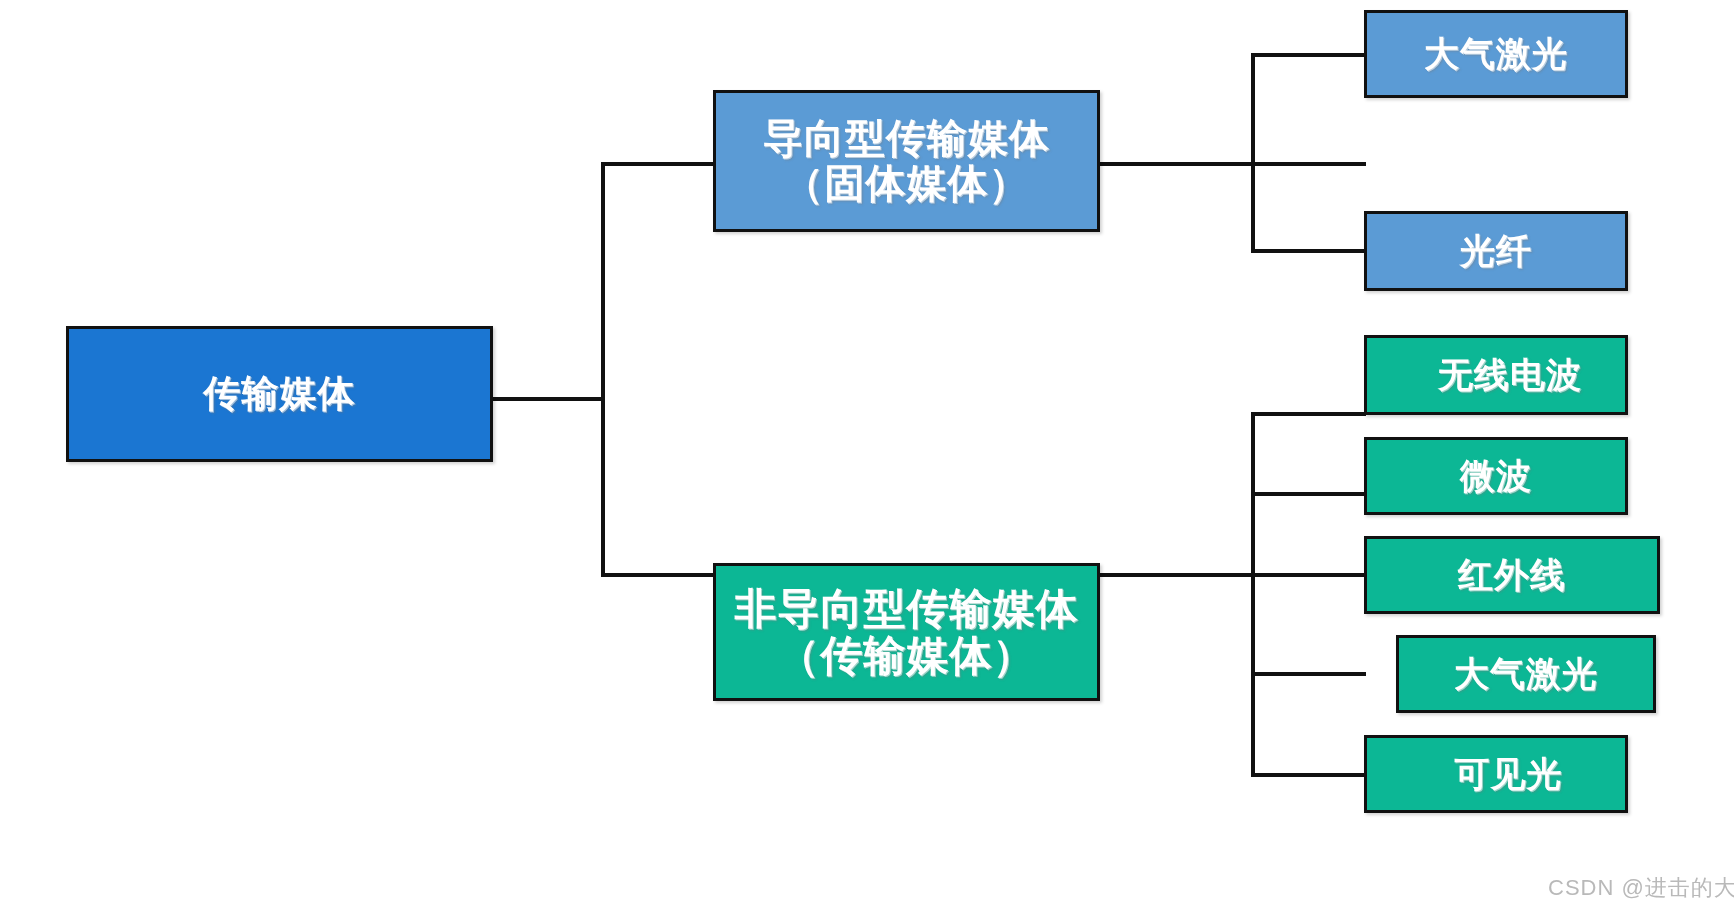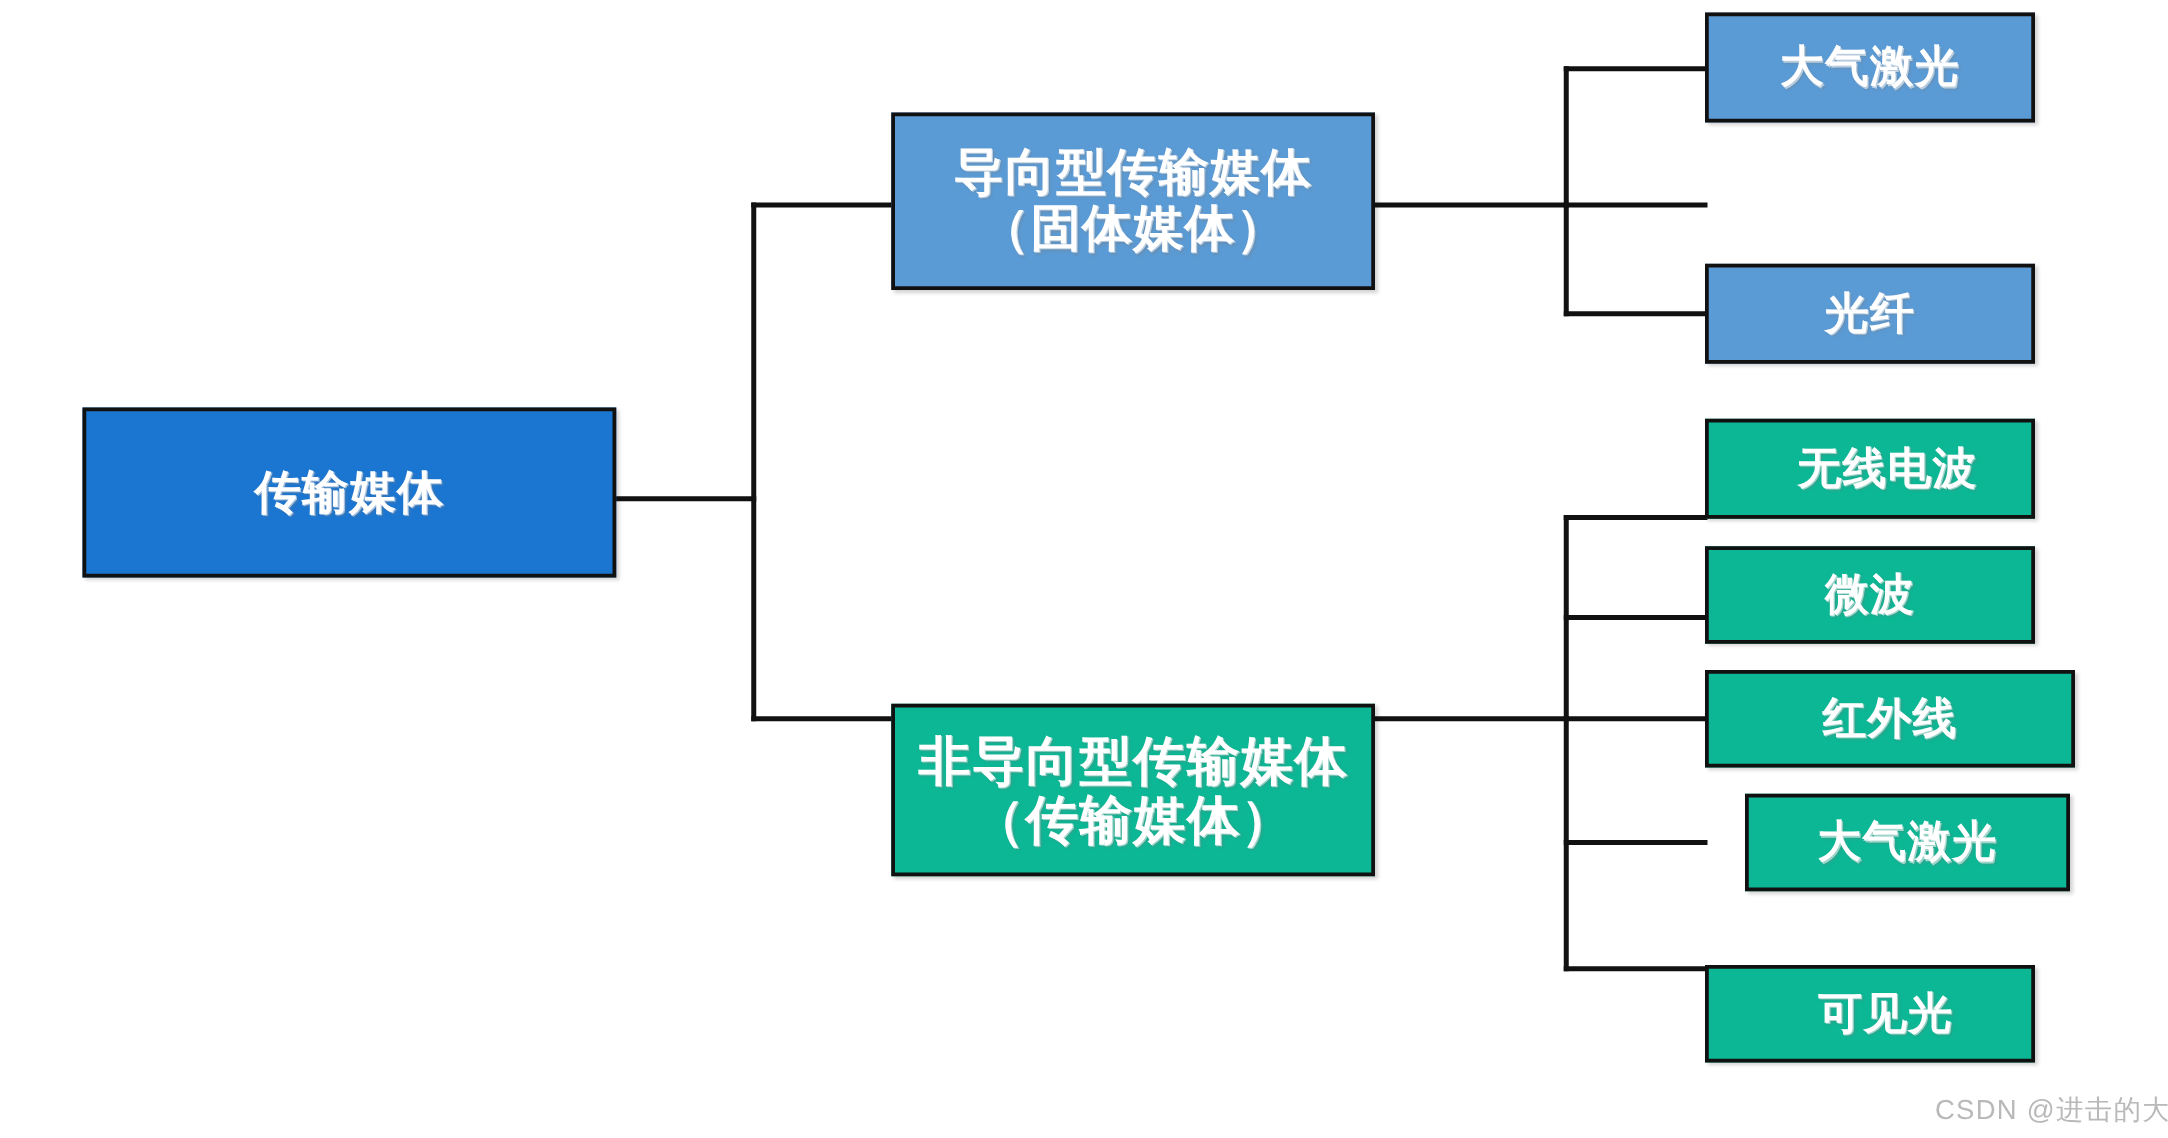--- a/index.html
+++ b/index.html
@@ -130,21 +130,21 @@
   </div>
   <div class="node leaf-green" style="left:1364px;top:437px;width:264px;height:78px;align-items:center;">
     <span class="ln">微波</span>
   </div>
   <div class="node leaf-green" style="left:1364px;top:536px;width:296px;height:78px;">
     <span class="ln">红外线</span>
   </div>
   <div class="node leaf-green" style="left:1396px;top:635px;width:260px;height:78px;">
     <span class="ln">大气激光</span>
   </div>
-  <div class="node leaf-green" style="left:1364px;top:772px;width:264px;height:78px;padding-left:25px;">
+  <div class="node leaf-green" style="left:1364px;top:735px;width:264px;height:78px;padding-left:25px;">
     <span class="ln">可见光</span>
   </div>
 
   <div class="watermark" style="left:1548px;top:873px;">CSDN @进击的大爷</div>
 
   <div class="stray-glyph" style="left:58px;top:872px;"></div>
   <div class="stray-mark" style="left:108px;top:895px;"></div>
 
 </div>
 

